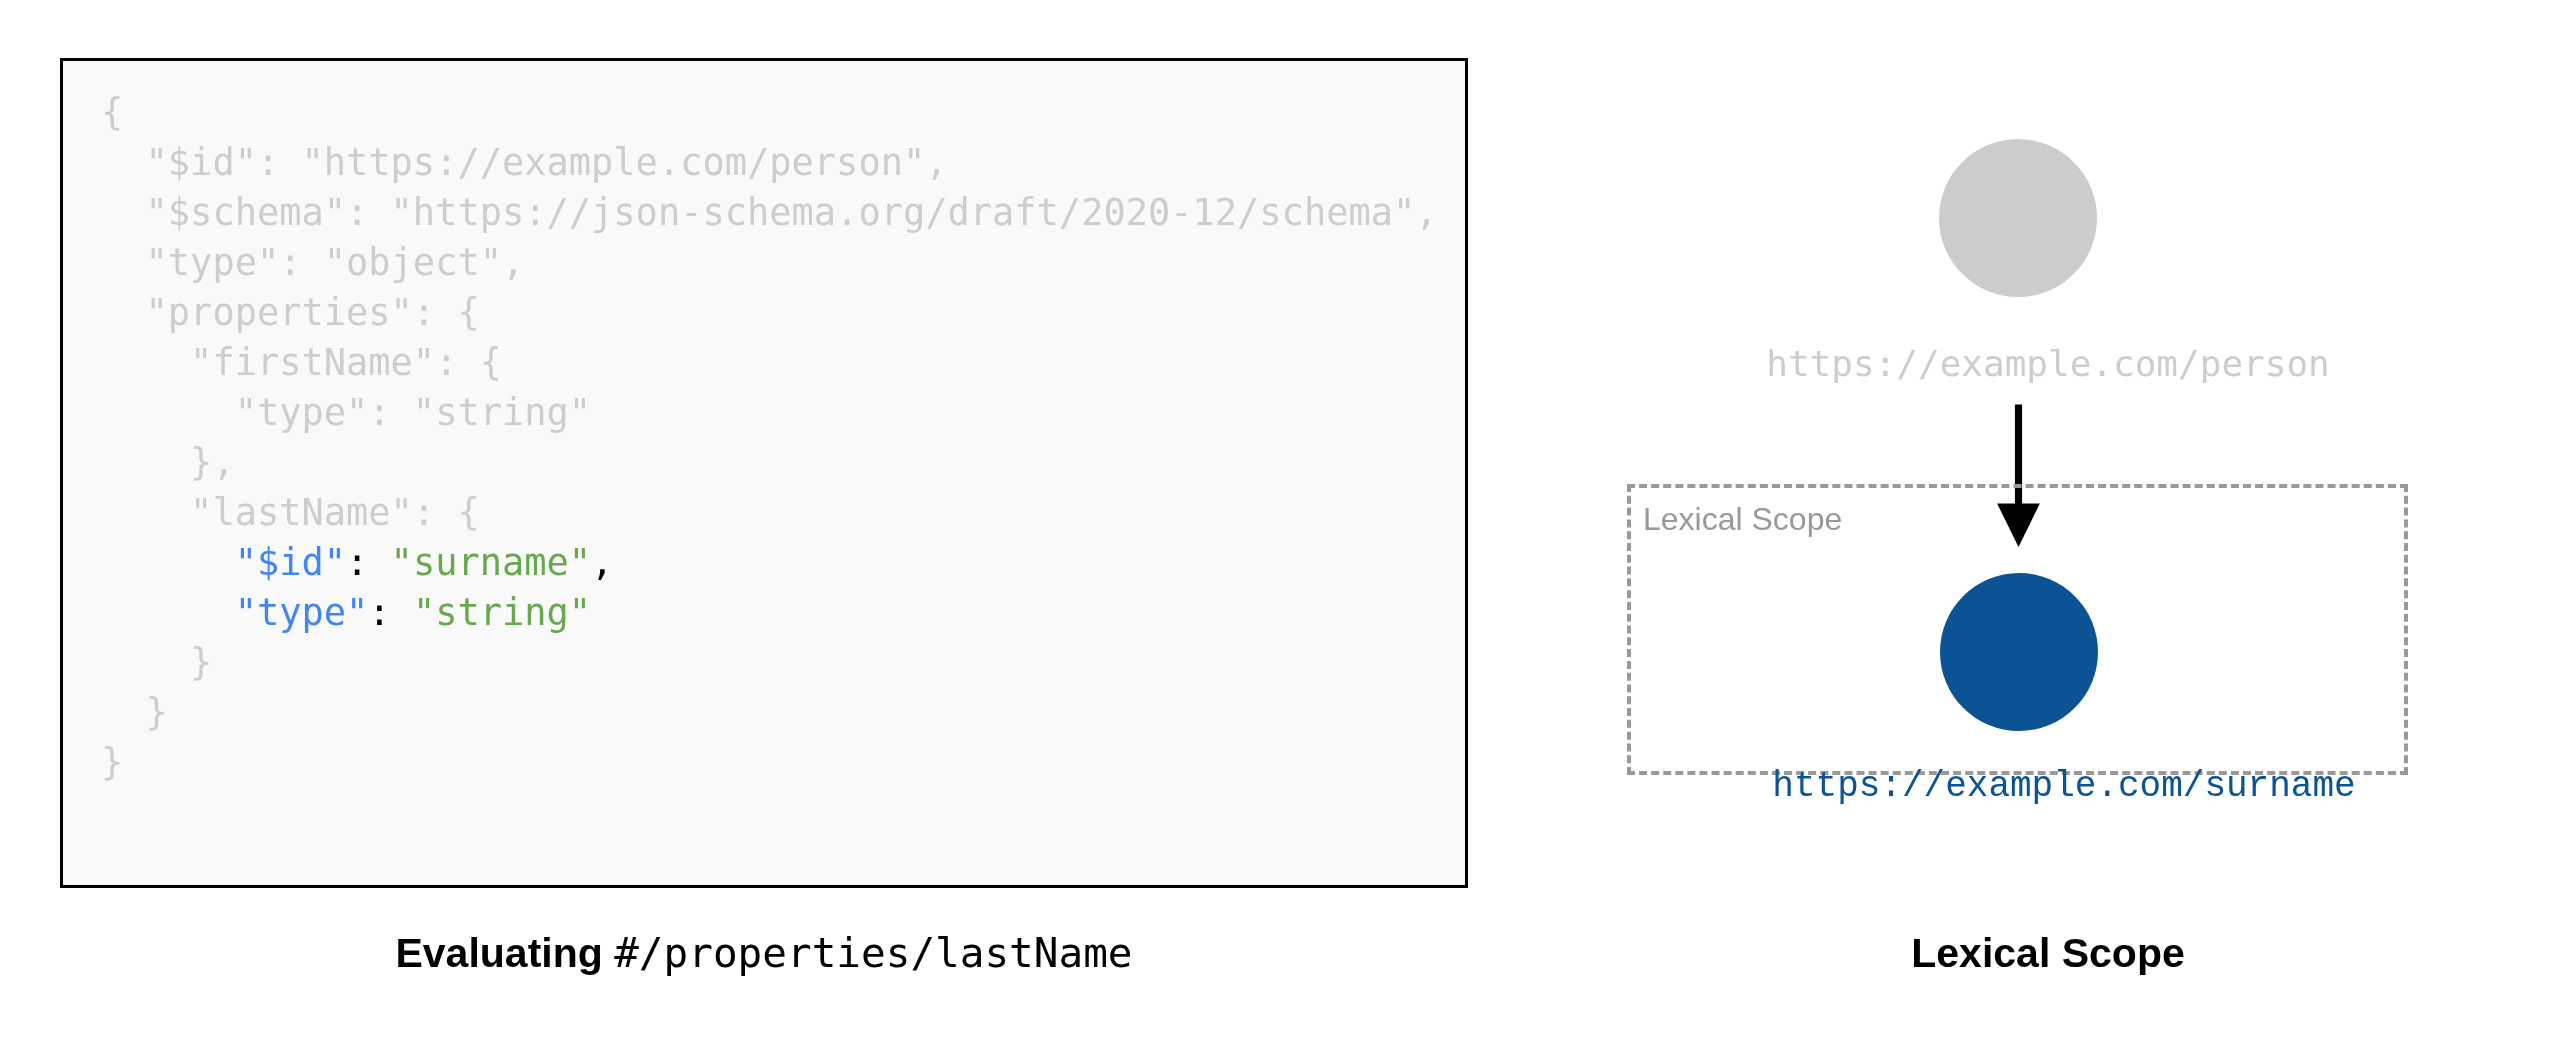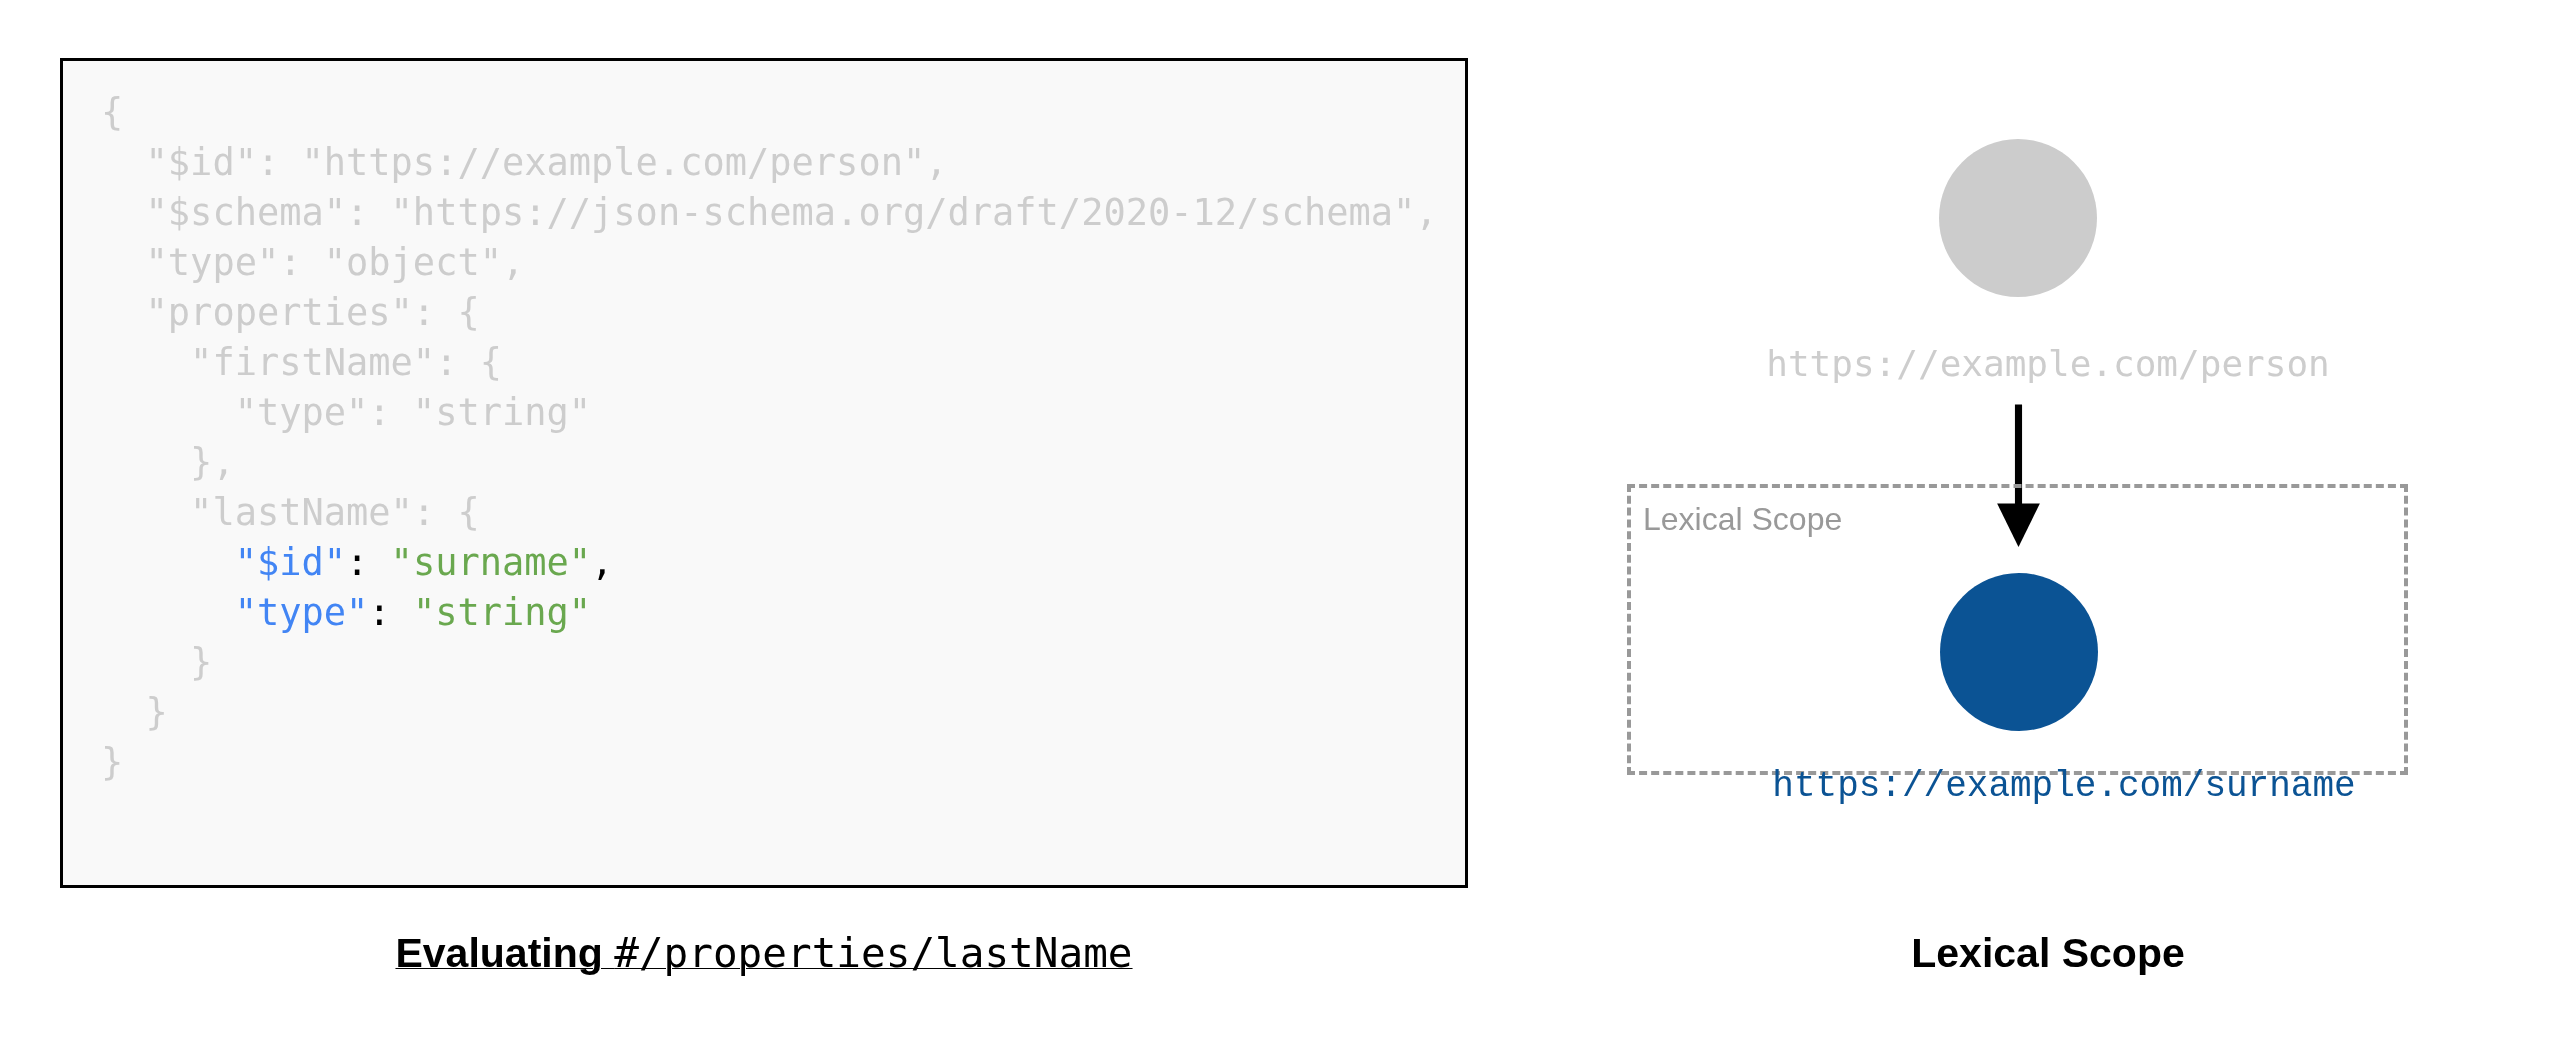--- a/index.html
+++ b/index.html
@@ -56,21 +56,20 @@
   .str       { color: #6aa84f; }
   .punct     { color: #000000; }
 
   #left-caption {
     position: absolute;
     left: 60px;
     top: 929px;
     width: 1408px;
     text-align: center;
     white-space: nowrap;
-    text-decoration: underline;
   }
   #left-caption .cap-bold {
     font-family: "Liberation Sans", sans-serif;
     font-weight: bold;
     font-size: 41px;
     color: #000000;
   }
   #left-caption .cap-mono {
     font-family: "DejaVu Sans Mono", "Liberation Mono", monospace;
     font-size: 41px;

